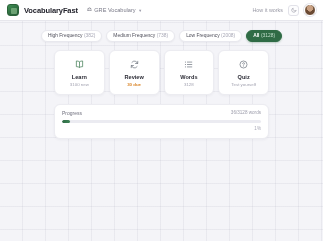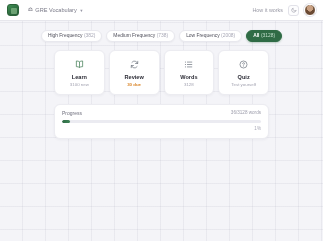--- a/index.html
+++ b/index.html
@@ -254,20 +254,21 @@
     line-height: 1;
   }
 </style>
 </head>
 <body>
 
 <div id="page"></div>
 
 <div class="header">
   <div class="logo"></div>
+  <div class="brand">VocabularyFast</div>
 
   <div class="deck-select">
     <span class="pin">⚖</span>
     <span>GRE Vocabulary</span>
     <span class="chev">▾</span>
   </div>
 
   <div class="header-right">
     <span class="nav-link">How it works</span>
 

